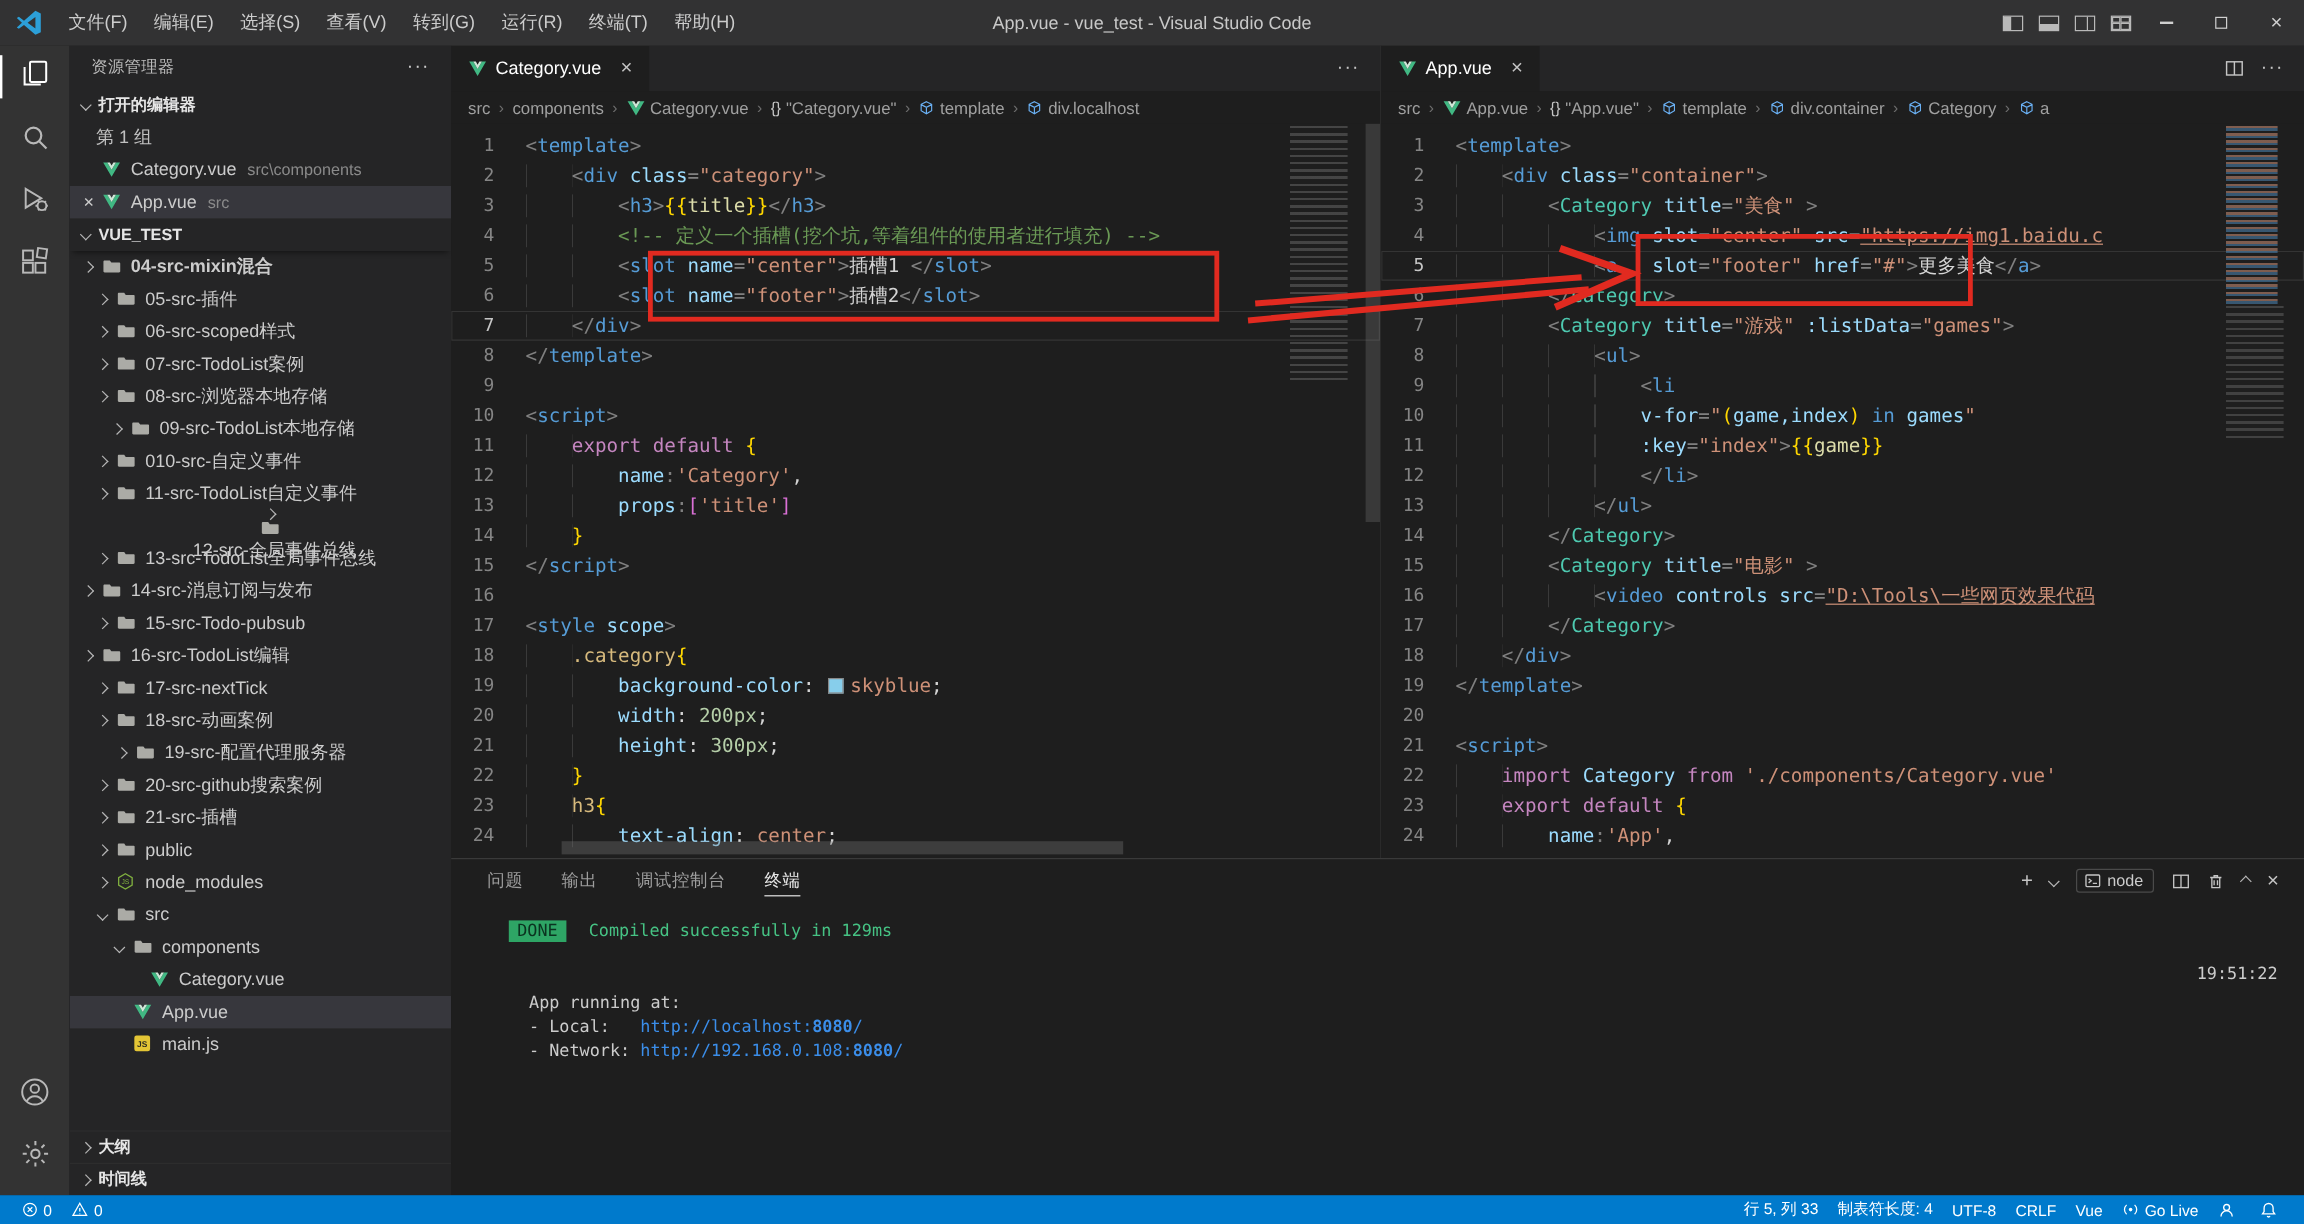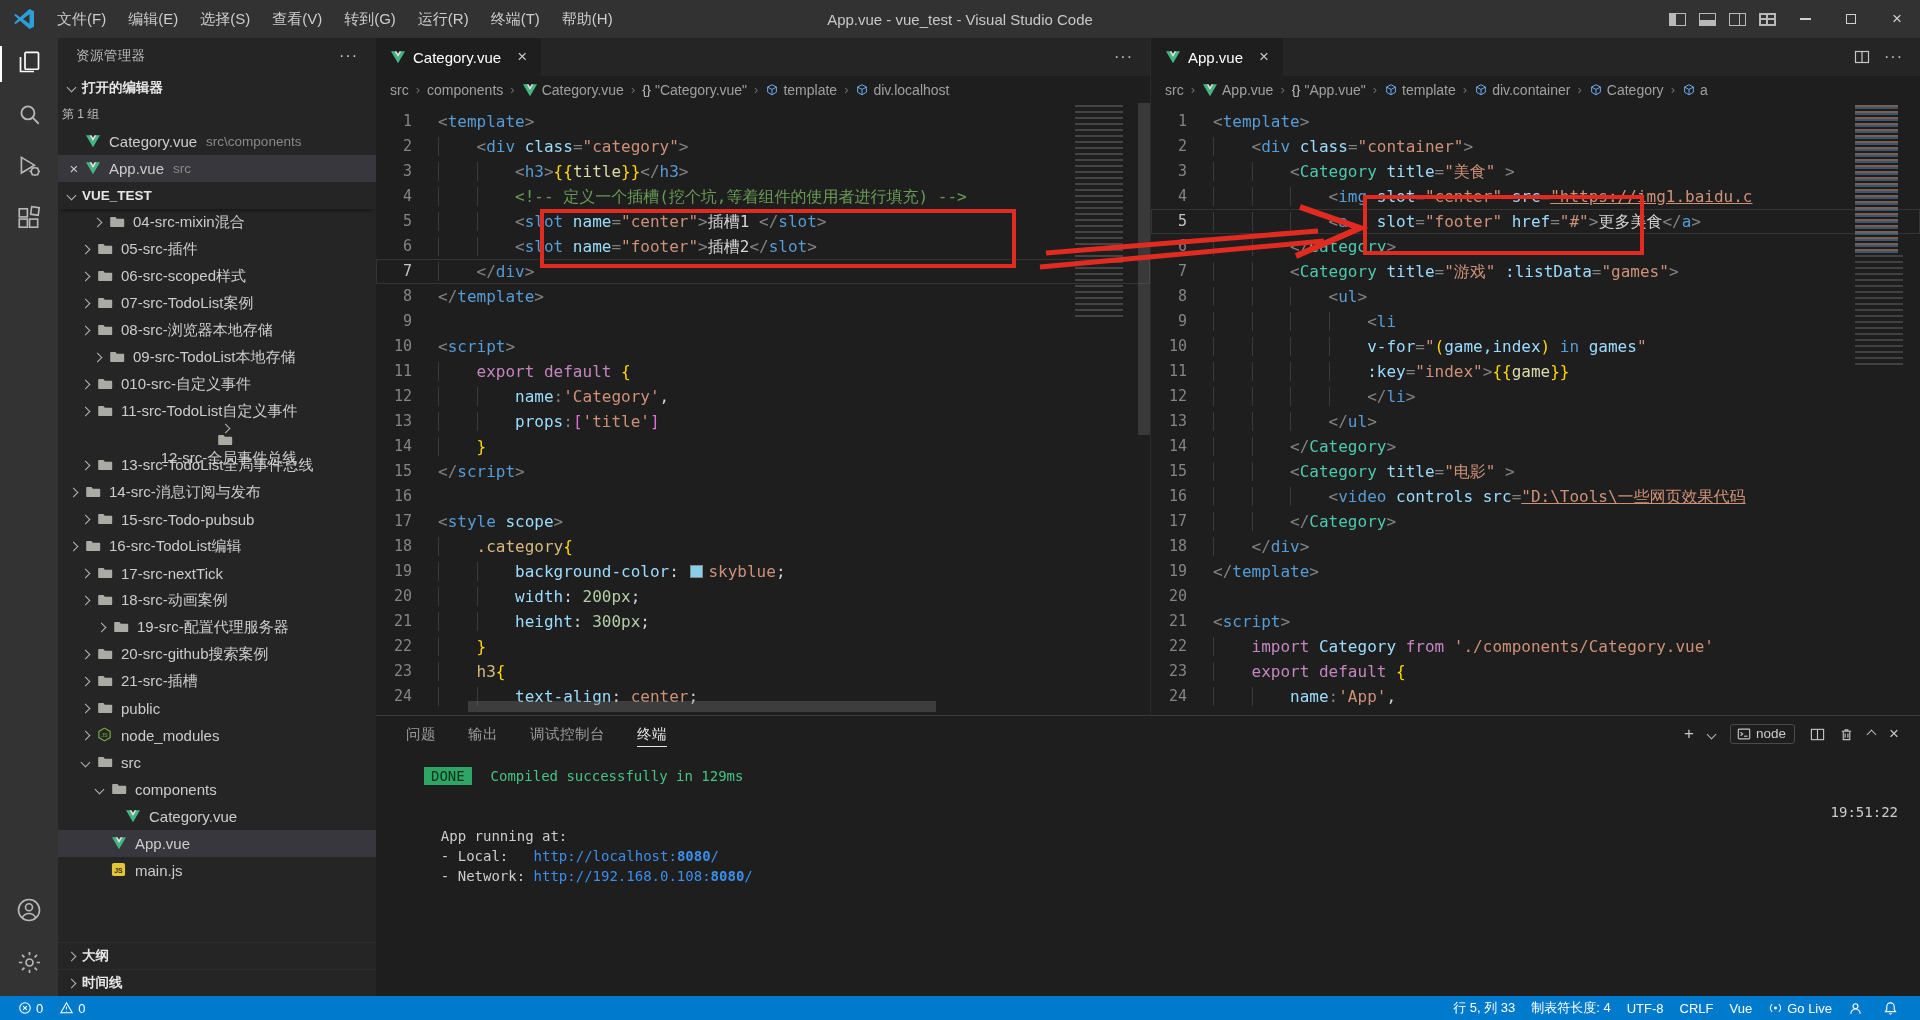--- a/index.html
+++ b/index.html
@@ -40,21 +40,21 @@
   #sidebar { width:318px; background:#252526; flex:none; display:flex; flex-direction:column; font-size:15px; overflow:hidden; }
   .sb-title { height:36px; display:flex; align-items:center; padding:0 18px; font-size:13.5px; color:#bbbbbb; letter-spacing:.4px; }
   .sb-title .more { margin-left:auto; color:#cccccc; font-size:16px; letter-spacing:1px; }
   .sb-sec { height:27px; display:flex; align-items:center; padding:0 6px; font-weight:bold; color:#e6e6e6; font-size:13.5px; }
   .sb-sec .chev { margin:0 7px 0 4px; }
   .row { height:27px; display:flex; align-items:center; color:#cccccc; white-space:nowrap; }
   .row .icon { width:17px; height:17px; margin-right:7px; flex:none; display:inline-flex; }
   .row .dim { color:#8a8a8a; margin-left:9px; font-size:13.5px; }
   .row.selrow { background:#37373d; }
   .row .closex { width:16px; text-align:center; margin:0 3px 0 8px; color:#cccccc; }
-  .grouplbl { padding-left:4px; color:#c0c0c0; font-size:12px; }
+  .grouplbl { padding-left:22px; color:#c0c0c0; font-size:15px; }
   .chev { width:7px; height:7px; border-right:1.5px solid #b6b6b6; border-bottom:1.5px solid #b6b6b6;
           display:inline-block; flex:none; }
   .chev.r { transform:rotate(-45deg); }
   .chev.d { transform:rotate(45deg); }
   #project-header { box-shadow:0 4px 5px -3px rgba(0,0,0,.55); position:relative; z-index:2; }
   #tree { overflow:hidden; }
   .sb-bottom { margin-top:auto; }
   .sb-bottom .sb-sec { border-top:1px solid #2d2d2d; }
 
   
@@ -266,21 +266,21 @@
             </span>
             <span>App.vue</span>
             <span class="dim">src</span>
           </div>
         </div>
       <div class="sb-sec" id="project-header">
         <span class="chev d"></span>
         <span>VUE_TEST</span>
       </div>
       <div id="tree">
-          <div class="row" style="padding-left: 36px;">
+          <div class="row" style="padding-left: 12px; font-weight: bold;">
             <span class="chev r" style="margin-right:8px"></span>
             <span class="icon">
               <svg width="16" height="16" viewBox="0 0 16 16">
                 <path fill="#ababa6" d="M1.5 3h5l1.3 1.8h6.7c.4 0 .7.3.7.7V12c0 .6-.4 1-1 1h-12c-.6 0-1-.4-1-1V4c0-.6.4-1 1-1z"></path>
               </svg>
             </span>
             <span>04-src-mixin混合</span>
           </div>
           <div class="row" style="padding-left: 24px;">
             <span class="chev r" style="margin-right:8px"></span>

